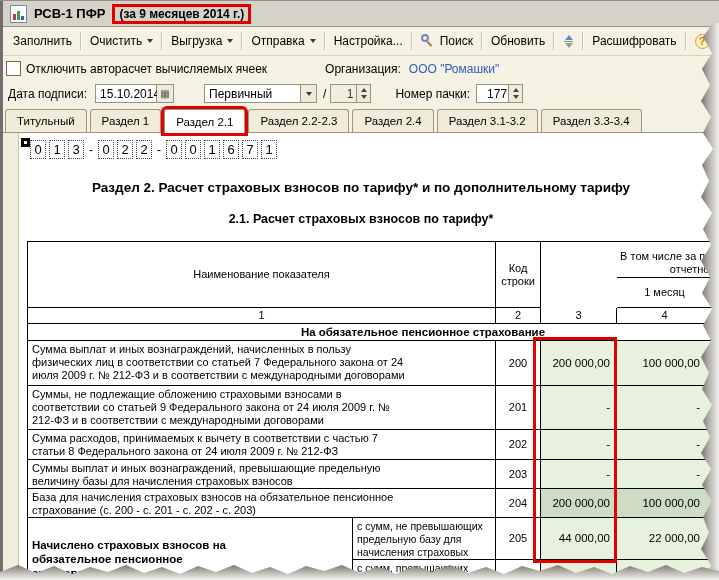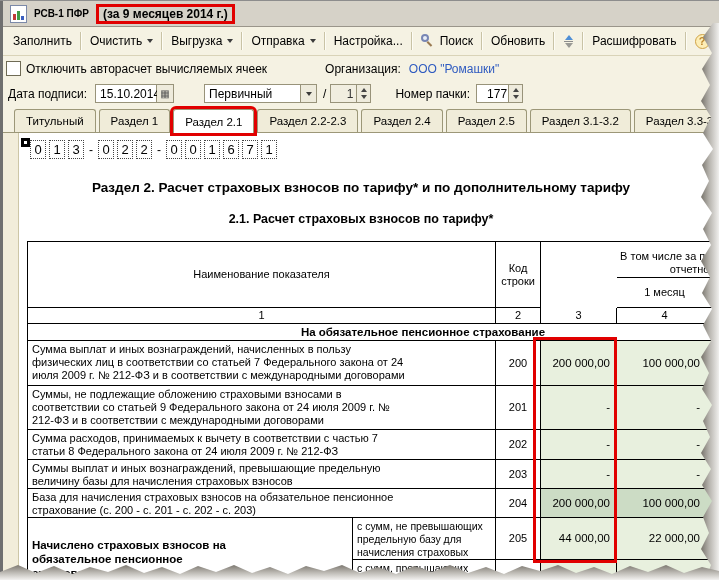--- a/index.html
+++ b/index.html
@@ -3,21 +3,21 @@
 <meta charset="utf-8">
 <style>
   html,body{margin:0;padding:0;}
   .screen{position:relative;width:719px;height:580px;overflow:hidden;background:#fff;
           font-family:"Liberation Sans",sans-serif;color:#000;border-top:1px solid #8d8d8d;box-sizing:border-box;}
   .abs{position:absolute;}
 
   
   .titlebar{left:0;top:0;width:719px;height:26px;background:#d6d2c8;border-bottom:1px solid #9a958a;
             display:flex;align-items:center;gap:7px;padding-left:10px;box-sizing:border-box;}
-  .titlebar .ttl{font-weight:bold;font-size:10px;}
+  .titlebar .ttl{font-weight:bold;font-size:13px;}
   .red-inline{border:3px solid #e10000;padding:0 4px;font-weight:bold;font-size:12px;}
   .doc-icon{width:15px;height:16px;background:#fff;border:1px solid #7b89a8;position:relative;flex:0 0 auto;}
   .doc-icon i{position:absolute;bottom:2px;width:3px;display:block;}
   .doc-icon .b1{left:2px;height:6px;background:#c03a3a;}
   .doc-icon .b2{left:6px;height:9px;background:#3f9b46;}
   .doc-icon .b3{left:10px;height:4px;background:#3b5fc0;}
 
   
   .toolbar{left:0;top:26px;width:719px;height:29px;background:#f5f2e3;border-bottom:1px solid #d9d3b8;
            display:flex;align-items:center;padding-left:6px;box-sizing:border-box;font-size:12px;}
@@ -50,21 +50,21 @@
   .slash{margin:0 4px 0 6px;}
   .fld-spin{width:27px;justify-content:flex-end;padding-right:3px;background:#f1eee0;color:#333;}
   .spin{width:14px;height:19px;background:#eeebdc;border:1px solid #98937a;border-left:none;display:flex;flex-direction:column;align-items:center;justify-content:center;gap:3px;box-sizing:border-box;}
   .spin .u{width:0;height:0;border-left:3px solid transparent;border-right:3px solid transparent;border-bottom:4px solid #444;}
   .spin .d{width:0;height:0;border-left:3px solid transparent;border-right:3px solid transparent;border-top:4px solid #444;}
   .pack-label{margin-left:24px;}
   .fld-pack{width:33px;justify-content:flex-end;padding-right:1px;margin-left:6px;}
 
   
   .tabstrip{left:0;top:105px;width:719px;height:27px;background:#f5f2e3;border-bottom:1px solid #9c9778;
-            display:flex;align-items:flex-end;gap:3px;padding-left:14px;box-sizing:border-box;}
+            display:flex;align-items:flex-end;gap:3px;padding-left:5px;box-sizing:border-box;}
   .tab{height:23px;display:flex;align-items:center;padding:0 11px;background:#f0ecd9;border:1px solid #9c9778;
        border-bottom:none;border-radius:3px 3px 0 0;font-size:11.5px;white-space:nowrap;box-sizing:border-box;}
   .tab.active{background:#fff;height:24px;margin-bottom:-1px;outline:3px solid #e10000;z-index:3;position:relative;}
 
   
   .workspace{left:0;top:132px;width:719px;height:448px;background:#fff;}
   .win-left{left:0;top:0;width:3px;height:580px;background:#6f6f6f;z-index:15;}
   .strip1{left:3px;top:132px;width:15px;height:448px;background:#f2edda;}
   .strip2{left:18px;top:132px;width:1px;height:448px;background:#cdc6a6;}
   .marker{left:21px;top:137px;width:3px;height:3px;background:#fff;border:3px solid #000;}
@@ -200,21 +200,20 @@
         <span class="d"></span>
       </span>
   </div>
 
   <div class="abs tabstrip">
     <span class="tab">Титульный</span>
     <span class="tab">Раздел 1</span>
     <span class="tab active">Раздел 2.1</span>
     <span class="tab">Раздел 2.2-2.3</span>
     <span class="tab">Раздел 2.4</span>
-    <span class="tab">Раздел 2.5</span>
     <span class="tab">Раздел 3.1-3.2</span>
     <span class="tab">Раздел 3.3-3.4</span>
   </div>
 
   <div class="abs workspace"></div>
   <div class="abs strip1"></div>
   <div class="abs strip2"></div>
   <div class="abs marker"></div>
 
   <div class="abs reg-row">

